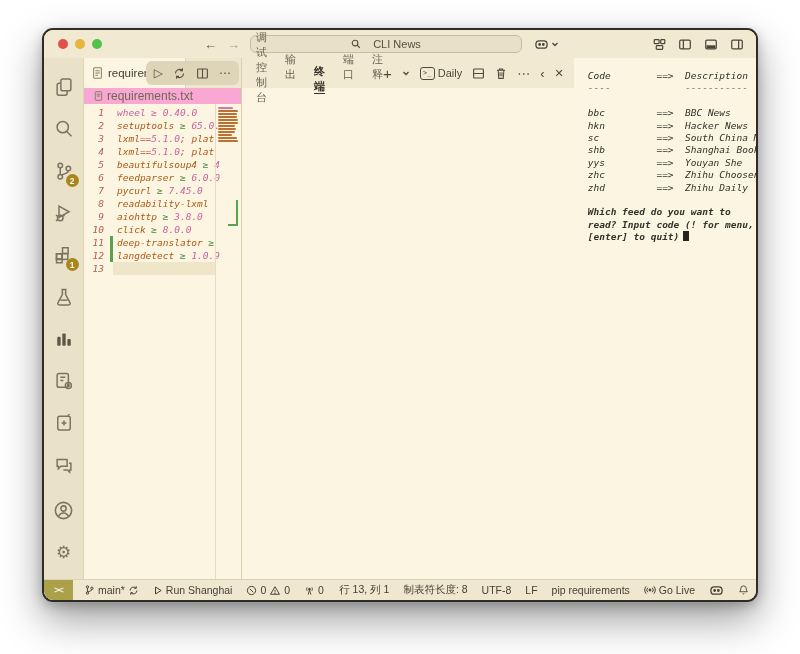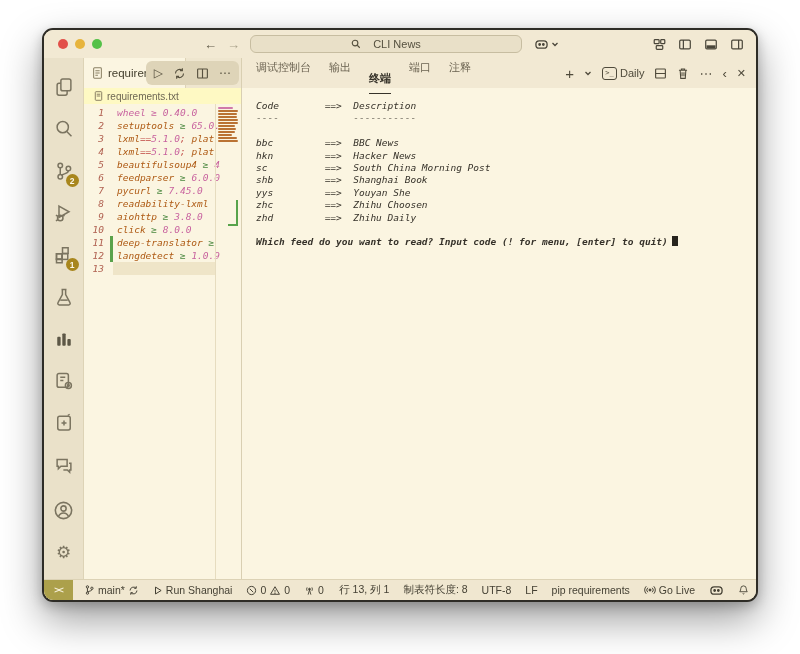--- a/index.html
+++ b/index.html
@@ -36,38 +36,38 @@
   .act-item { position:relative; width:40px; height:42px; display:flex; align-items:center; justify-content:center; color:#7b7460; }
   .act-badge { position:absolute; right:5px; bottom:5px; min-width:13px; height:13px; border-radius:7px; background:#a8861d; color:#fdf8e8; font-size:8.5px; font-weight:bold; display:flex; align-items:center; justify-content:center; padding:0 3px; }
   .act-bottom { margin-top:auto; display:flex; flex-direction:column; align-items:center; padding-bottom:6px; }
   .gear-glyph { font-size:17px; color:#7b7460; }
 
   
   .editorgroup { width:158px; flex:0 0 158px; display:flex; flex-direction:column; background:#fbf5e1; border-right:1px solid #d9cfb2; min-width:0; }
   .tabbar { position:relative; height:30px; flex:0 0 30px; background:#efe6cf; display:flex; align-items:stretch; }
   .tab { display:flex; align-items:center; gap:5px; padding:0 10px 0 8px; background:#fbf5e1; border-right:1px solid #ddd3b6; font-size:11.5px; color:#45402f; white-space:nowrap; overflow:hidden; max-width:118px; }
   .editor-toolbar { position:absolute; right:2px; top:3px; height:24px; display:flex; align-items:center; gap:10px; background:#ded4b8; border-radius:6px; padding:0 8px; color:#57513f; font-size:12px; }
-  .breadcrumb { height:16px; flex:0 0 16px; display:flex; align-items:center; gap:4px; padding-left:10px; font-size:10px; color:#6f6854; background:#fef9c3; }
+  .breadcrumb { height:16px; flex:0 0 16px; display:flex; align-items:center; gap:4px; padding-left:10px; font-size:12px; color:#6f6854; background:#f9a8d4; }
 
   .editor-content { position:relative; flex:1; overflow:hidden; font-family:"DejaVu Sans Mono", monospace; font-style:italic; font-size:9.5px; padding-top:2px; }
   .code-line { display:flex; height:13px; line-height:13px; position:relative; }
   .line-num { width:26px; flex:0 0 26px; text-align:right; padding-right:6px; color:#b06050; }
   .git-bar { width:3px; flex:0 0 3px; }
   .code-line.git-added .git-bar { background:#5aa24b; }
   .line-text { flex:1; padding-left:4px; white-space:pre; overflow:hidden; }
   .code-line.current .line-text { background:#efe5c8; margin-right:26px; }
   .tok-pink{ color:#c8639f; } .tok-orange{ color:#ae5a14; } .tok-green{ color:#49873e; } .tok-red{ color:#bf4540; }
 
   .minimap { position:absolute; top:0; right:0; width:26px; height:100%; border-left:1px solid #e6dcbf; padding:3px 2px 0 2px; }
   .mm-bar { height:2px; margin-bottom:1px; border-radius:1px; opacity:.85; }
   .mm-git { position:absolute; right:3px; top:96px; width:2px; height:26px; background:#58a34b; }
   .mm-git::after { content:""; position:absolute; left:-8px; bottom:0; width:8px; height:2px; background:#58a34b; }
 
   
-  .panel { flex:1; display:flex; flex-direction:column; background:#fbf5e1; min-width:0; }
+  .panel { flex:1; display:flex; flex-direction:row; background:#fbf5e1; min-width:0; }
   .panel-header { height:30px; flex:0 0 30px; background:#f2e9d3; display:flex; align-items:center; padding:0 10px 0 14px; }
   .panel-tabs { display:flex; gap:18px; font-size:11px; color:#6b6351; }
   .panel-tab { display:flex; align-items:center; height:30px; cursor:default; }
   .panel-tab.active { color:#37332a; border-bottom:1.5px solid #37332a; font-weight:bold;margin-top:12px; }
   .panel-actions { margin-left:auto; display:flex; align-items:center; gap:10px; color:#4f4a3b; font-size:13px; }
   .term-badge { display:inline-flex; align-items:center; justify-content:center; width:15px; height:13px; border:1px solid #4f4a3b; border-radius:3px; font-size:7px; font-family:"DejaVu Sans Mono", monospace; }
   .py-label { font-size:11px; margin-left:3px; }
 
   .terminal { flex:1; padding:12px 0 0 14px; font-family:"DejaVu Sans Mono", monospace; font-style:italic; font-size:9.5px; line-height:12.4px; color:#36322a; overflow:hidden; }
   .terminal pre { font:inherit; white-space:pre; }

